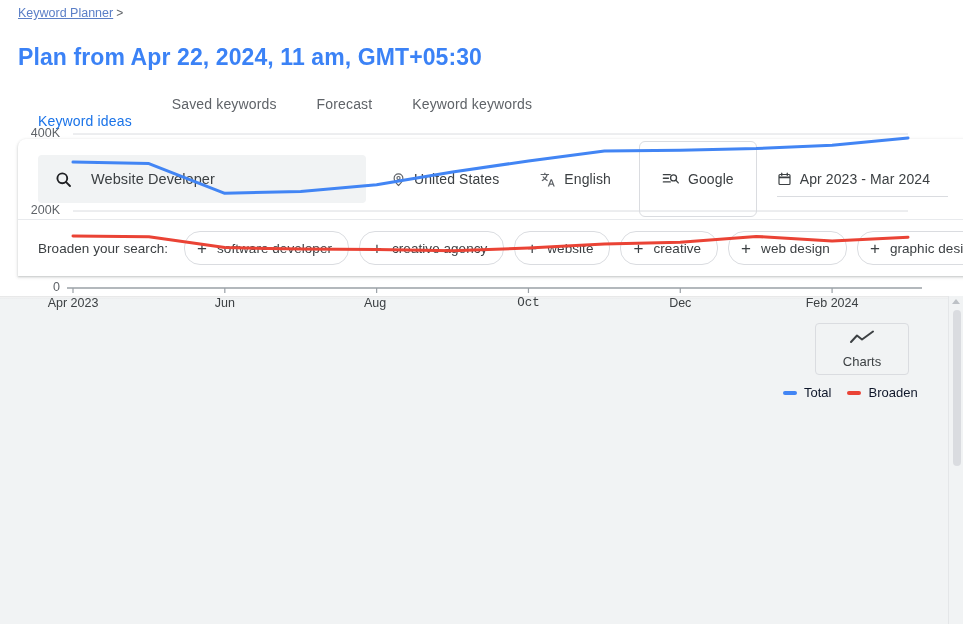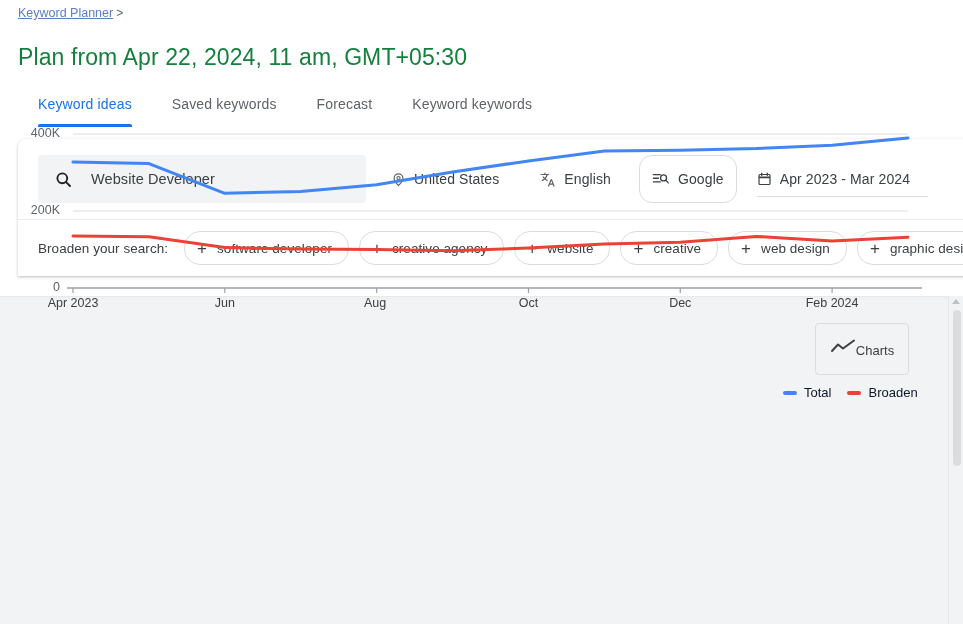--- a/index.html
+++ b/index.html
@@ -43,22 +43,22 @@
     font-size: 12px;
   }
 
   
   .page-title {
     position: absolute;
     left: 18px;
     top: 42px;
     font-size: 23px;
     line-height: 30px;
-    font-weight: 400;
-    color: #15803d;
+    font-weight: 700;
+    color: #3b82f6;
     letter-spacing: 0.1px;
     white-space: nowrap;
   }
 
   
   .tabs {
     position: absolute;
     left: 18px;
     top: 95px;
     display: flex;
@@ -68,21 +68,21 @@
   .tab {
     position: relative;
     font-size: 14px;
     line-height: 18px;
     color: #5f6368;
     padding: 0 20px 14px 20px;
     cursor: pointer;
     white-space: nowrap;
     letter-spacing: 0.15px;
   }
-  .tab:first-child { padding-left: 20px; }
+  .tab:first-child { padding-left: 20px; margin-top: 17px; }
   .tab.active {
     color: #1a73e8;
     font-weight: 500;
   }
   .tab.active::after {
     content: "";
     position: absolute;
     left: 20px;
     right: 20px;
     bottom: 0;
@@ -143,23 +143,23 @@
   .filter .fi {
     margin-right: 8px;
     display: flex;
     align-items: center;
   }
   .filter-loc  { margin-left: 25px; }
   .filter-lang { margin-left: 40px; }
   .filter-engine {
     margin-left: 28px;
     border: 1px solid #dadce0;
-    border-radius: 13px;
-    height: 48px;
-    padding: 0 12px;
+    border-radius: 6px;
+    height: 76px;
+    padding: 0 22px;
     box-sizing: border-box;
   }
   .filter-date {
     margin-left: 20px;
     position: relative;
     height: 48px;
     padding-right: 18px;
     box-sizing: border-box;
   }
   .filter-date::after {
@@ -224,20 +224,21 @@
   .charts-btn {
     position: absolute;
     left: 815px;
     top: 323px;
     width: 92px;
     height: 50px;
     border: 1px solid #dadce0;
     border-radius: 4px;
     background: #f1f3f4;
     display: flex;
+    flex-direction: column;
     align-items: center;
     justify-content: center;
     cursor: pointer;
   }
   .charts-btn .cb-label {
     font-size: 13px;
     color: #3c4043;
     margin-top: 3px;
   }
   .legend {
@@ -474,21 +475,21 @@
       </svg>
     <div id="ytick-layer">
         <div class="ytick" style="left: 0px; top: 280px;">0</div>
         <div class="ytick" style="left: 0px; top: 203px;">200K</div>
         <div class="ytick" style="left: 0px; top: 126px;">400K</div>
       </div>
     <div id="xtick-layer">
         <div class="xtick" style="width: 120px; left: 13px; top: 296px;">Apr 2023</div>
         <div class="xtick" style="width: 120px; left: 164.818px; top: 296px;">Jun</div>
         <div class="xtick" style="width: 120px; left: 315px; top: 296px;">Aug</div>
-        <div class="xtick" style="width: 120px; left: 468.455px; top: 296px;">Oct</div>
+        <div class="xtick" style="width: 120px; left: 468.455px; top: 296px; font-family: Liberation Mono, monospace;">Oct</div>
         <div class="xtick" style="width: 120px; left: 620.273px; top: 296px; text-align: center;">Dec</div>
         <div class="xtick" style="width: 120px; left: 772.091px; top: 296px;">Feb 2024</div>
       </div>
   </div>
 
   <div class="scrollbar-track">
     <div class="scrollbar-arrow"></div>
     <div class="scrollbar-thumb"></div>
   </div>
 

